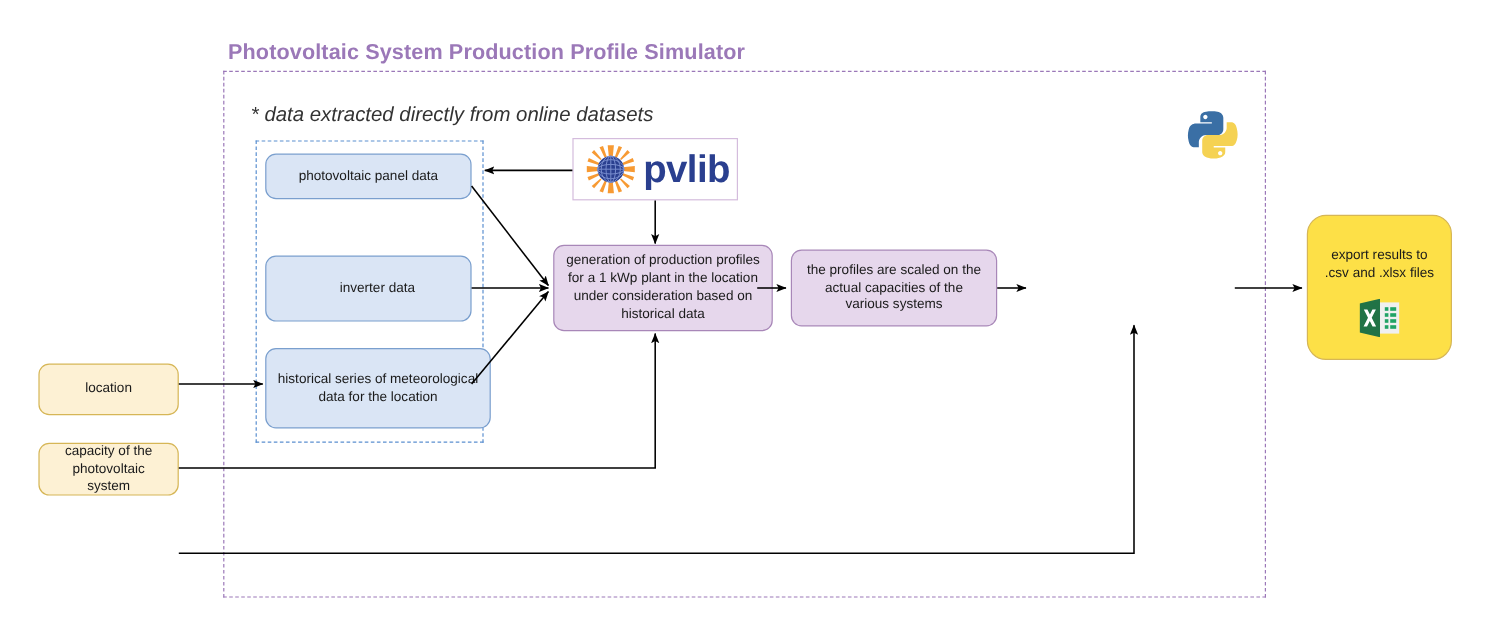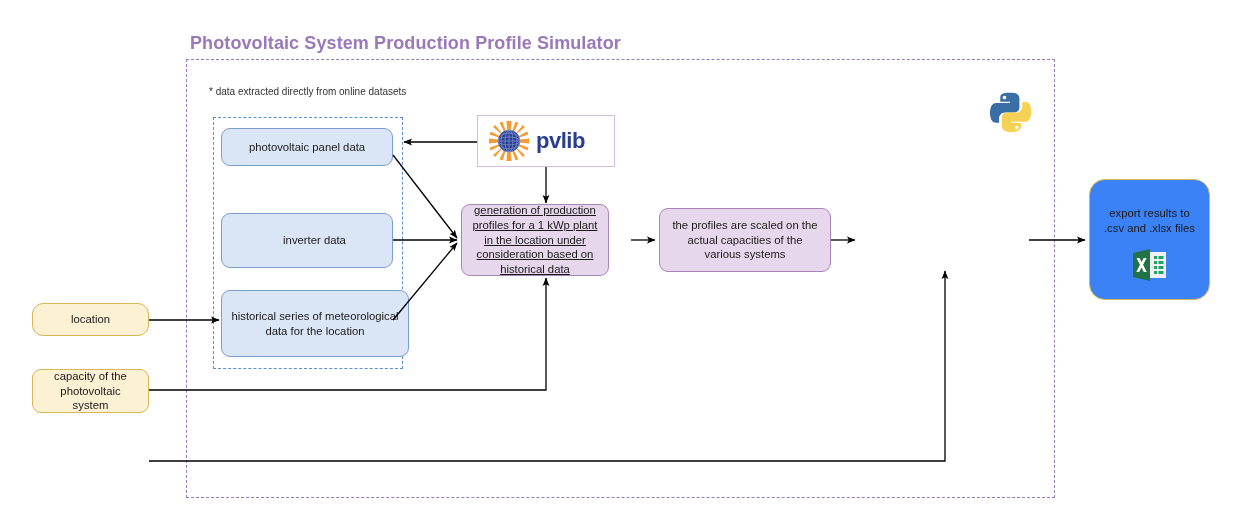--- a/index.html
+++ b/index.html
@@ -47,21 +47,22 @@
     width: 190px;
     height: 252px;
     border: 1.6px dashed #5b8fd0;
     background: transparent;
   }
 
   
   #footnote {
     left: 209px;
     top: 86px;
-    font-size: 10px;
+    font-size: 17px;
+    font-style: italic;
     color: #333333;
     white-space: nowrap;
   }
 
   
   .node {
     display: flex;
     align-items: center;
     justify-content: center;
     text-align: center;
@@ -79,42 +80,42 @@
     background: #e6d7ec;
     border: 1px solid #a887b8;
     border-radius: 9px;
   }
   .node-yellow {
     background: #fdf1d4;
     border: 1px solid #d6b656;
     border-radius: 9px;
   }
   .node-export {
-    background: #3b82f6;
+    background: #fde047;
     border: 1px solid #d6b656;
     border-radius: 16px;
     flex-direction: column;
     justify-content: flex-start;
     padding-top: 26px;
   }
 
   
   #pvlib-card {
     left: 477px;
     top: 115px;
     width: 138px;
     height: 52px;
     background: #ffffff;
     border: 1.4px solid #d4bcdd;
     display: flex;
     align-items: center;
     padding-left: 8px;
   }
   #pvlib-wordmark {
-    font-size: 22px;
+    font-size: 32px;
     font-weight: bold;
     color: #2a3f8f;
     letter-spacing: -0.5px;
     margin-left: 4px;
     line-height: 1;
   }
 
   
   #arrow-layer {
     left: 0; top: 0;
@@ -182,30 +183,30 @@
     <span id="pvlib-wordmark">pvlib</span>
   </div>
 
   <div class="abs" style="left:988px; top:90px; width:44px; height:45px;">
     <svg width="44" height="45" viewBox="0 0 110 110">
       <path fill="#3a6fa5" d="M54.2 5.5c-4.1 0-8 .35-11.5 1-10.2 1.8-12 5.6-12 12.6v9.2h24v3H21.6c-7 0-13.2 4.2-15.1 12.3-2.2 9.3-2.3 15.1 0 24.8 1.7 7.2 5.8 12.3 12.8 12.3h8.3V70c0-8 6.9-15 15-15h24c6.7 0 12-5.5 12-12.2V19.1c0-6.6-5.5-11.5-12-12.6-4.1-.7-8.4-1-12.4-1zM41.2 13c2.5 0 4.5 2 4.5 4.6 0 2.5-2 4.5-4.5 4.5-2.5 0-4.5-2-4.5-4.5 0-2.6 2-4.6 4.5-4.6z"></path>
       <path fill="#f5d253" d="M85.6 30.3v9.4c0 8.4-7.1 15.4-15 15.4h-24c-6.6 0-12 5.6-12 12.2v22.9c0 6.5 5.7 10.3 12 12.2 7.6 2.2 14.9 2.6 24 0 6.1-1.8 12-5.3 12-12.2v-9.2h-24v-3h36c7 0 9.6-4.9 12-12.3 2.5-7.6 2.4-14.9 0-24.8-1.7-7.1-5-12.3-12-12.3h-9zm-13.5 58c2.5 0 4.5 2 4.5 4.5 0 2.6-2 4.6-4.5 4.6-2.5 0-4.5-2-4.5-4.6 0-2.5 2-4.5 4.5-4.5z"></path>
     </svg>
   </div>
 
-  <div class="abs node node-purple" style="left:461px; top:204px; width:148px; height:72px;text-decoration:underline;">
+  <div class="abs node node-purple" style="left:461px; top:204px; width:183px; height:72px;">
     <span>generation of production profiles for a 1 kWp plant in the location under consideration based on historical data</span>
   </div>
 
   <div class="abs node node-purple" style="left:659px; top:208px; width:172px; height:64px;">
     <span>the profiles are scaled on the actual capacities of the various systems</span>
   </div>
 
 
-  <div class="abs node node-yellow" style="left:32px; top:303px; width:117px; height:33px;border-radius:11px;">
+  <div class="abs node node-yellow" style="left:32px; top:303px; width:117px; height:43px;">
     <span>location</span>
   </div>
 
   <div class="abs node node-yellow" style="left:32px; top:369px; width:117px; height:44px;">
     <span>capacity of the photovoltaic system</span>
   </div>
 
 
   <div class="abs node node-export" style="left:1089px; top:179px; width:121px; height:121px;">
     <span>export results to .csv and .xlsx files</span>

